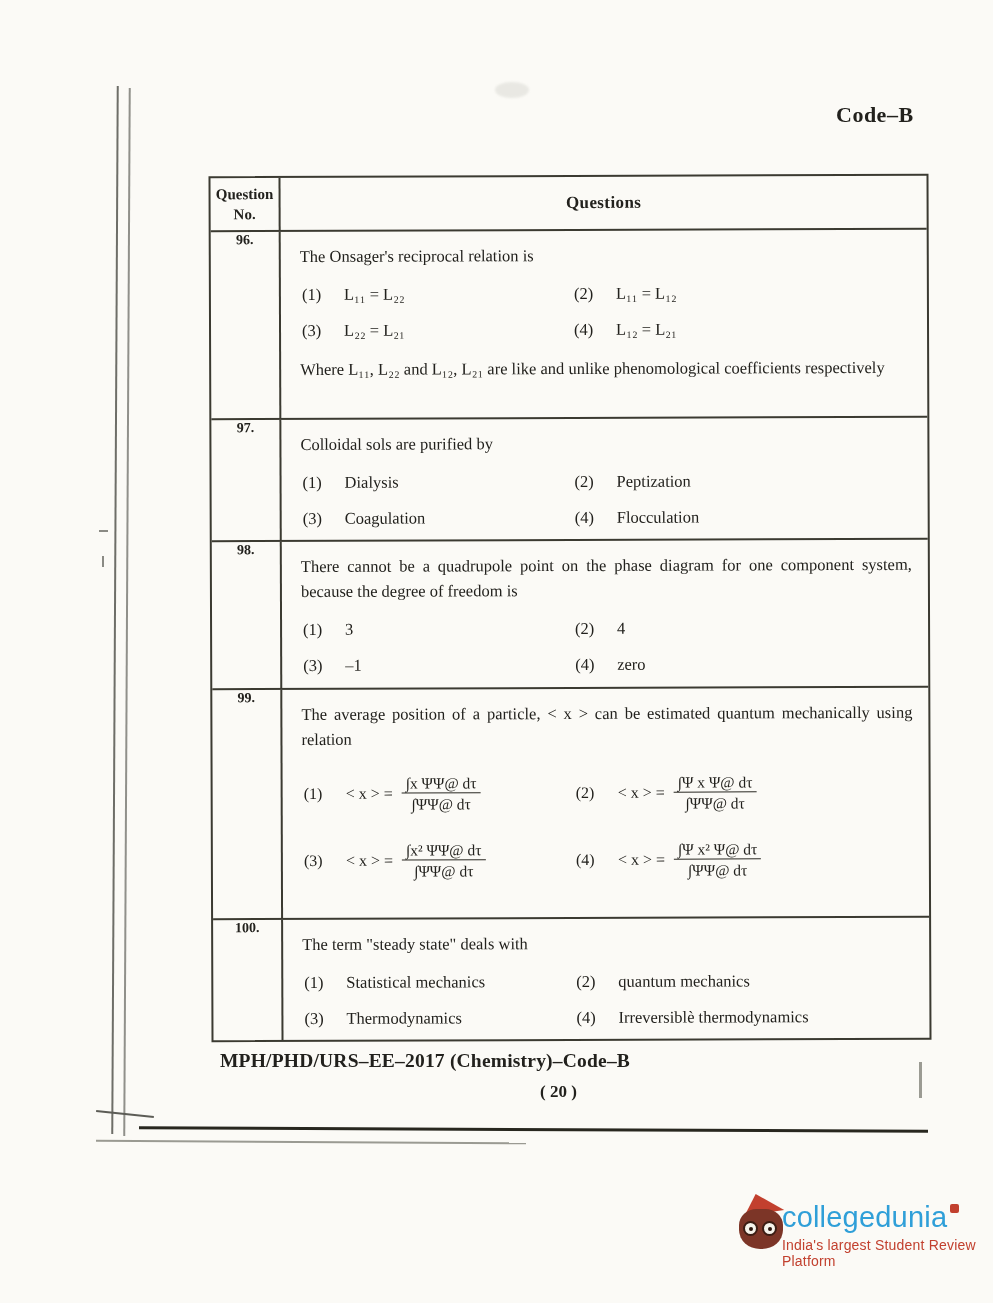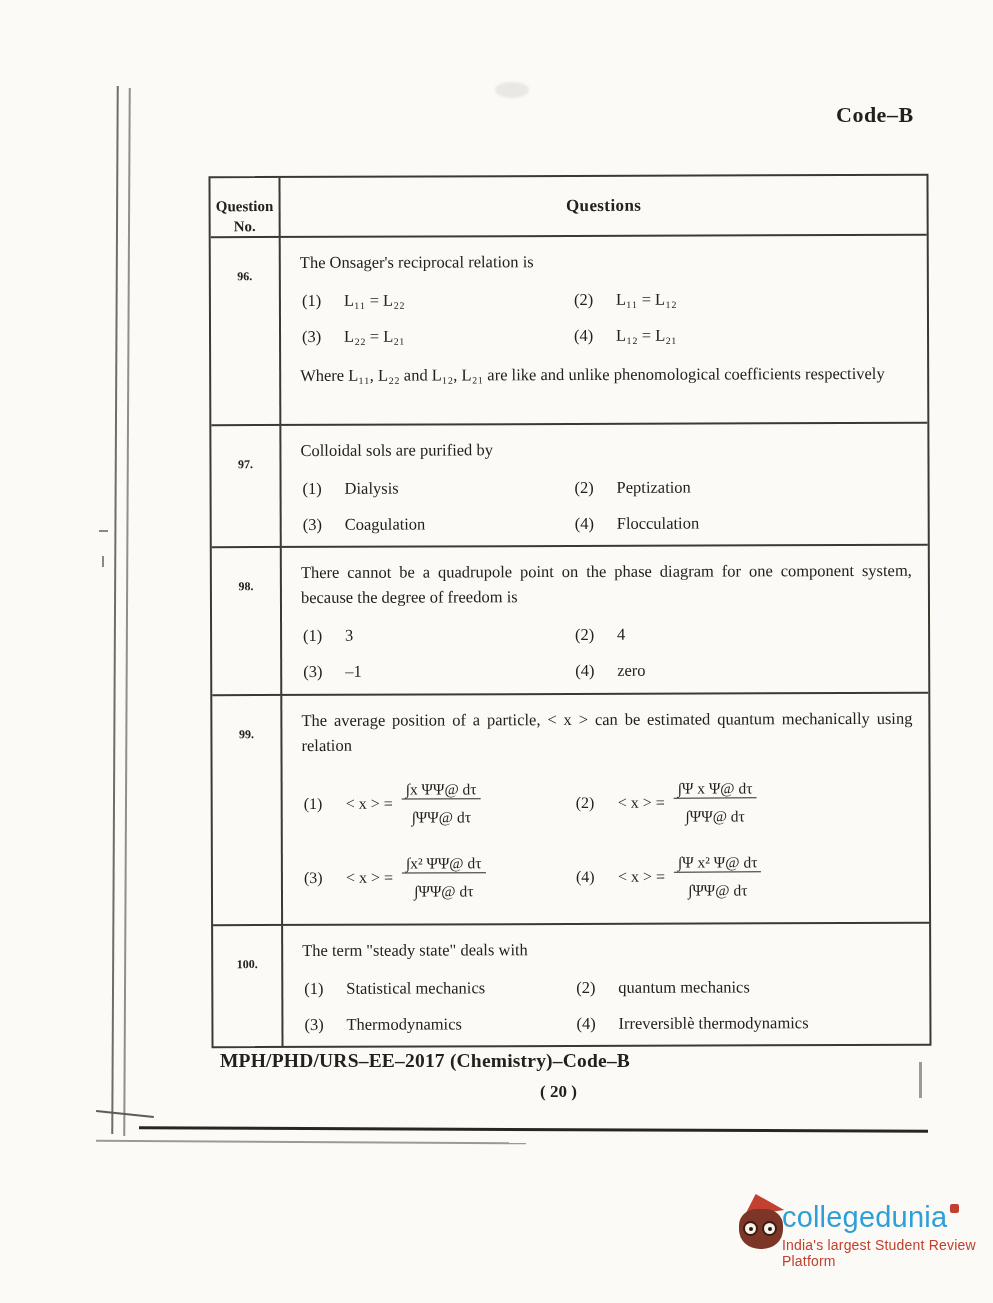--- a/index.html
+++ b/index.html
@@ -57,26 +57,26 @@
     border-right: 2px solid #3b3a31;
     text-align: center;
     box-sizing: border-box;
   }
   .cell-q {
     flex: 1;
     padding: 13px 16px 10px 19px;
     box-sizing: border-box;
   }
   .thead { min-height: 52px; }
-  .thead .cell-no { padding-top: 19px; font-weight: bold; font-size: 15px; line-height: 1.3; }
+  .thead .cell-no { padding-top: 7px; font-weight: bold; font-size: 15px; line-height: 1.3; }
   .thead .cell-q {
     display: flex; align-items: center; justify-content: center;
     font-weight: bold; font-size: 17px; letter-spacing: .4px; padding: 0;
   }
-  .qrow .cell-no { padding-top: 31px; font-weight: bold; font-size: 12px; }
+  .qrow .cell-no { padding-top: 0; font-weight: bold; font-size: 14px; }
   .r96 { min-height: 186px; }
   .r97 { min-height: 120px; }
   .r98 { min-height: 146px; }
   .r99 { min-height: 228px; }
   .r100 { min-height: 120px; }
 
   .q-text { font-size: 16.5px; line-height: 1.5; }
   .justify { text-align: justify; }
 
   .opts {
@@ -88,21 +88,21 @@
   }
   .opt { display: flex; align-items: center; }
   .opt-num { flex: 0 0 42px; width: 42px; }
   .note { margin-top: 17px; font-size: 16.5px; line-height: 1.5; }
 
   .opts.math { row-gap: 28px; margin-top: 22px; font-size: 16px; }
   .math-eq { display: inline-flex; align-items: center; }
   .prefix { margin-right: 4px; white-space: nowrap; }
   .frac { display: inline-block; text-align: center; vertical-align: middle; margin-left: 5px; font-size: 15.5px; }
   .frac-top { display: block; border-bottom: 1.5px solid #2a2923; padding: 0 4px 0 4px; white-space: nowrap; }
-  .frac-bot { display: block; padding-top: 9px; white-space: nowrap; }
+  .frac-bot { display: block; padding-top: 2px; white-space: nowrap; }
 
   
   .footer-code {
     position: absolute;
     left: 207px;
     top: 1050px;
     font-size: 19.5px;
     font-weight: bold;
     letter-spacing: .2px;
     margin-left: 13px;

